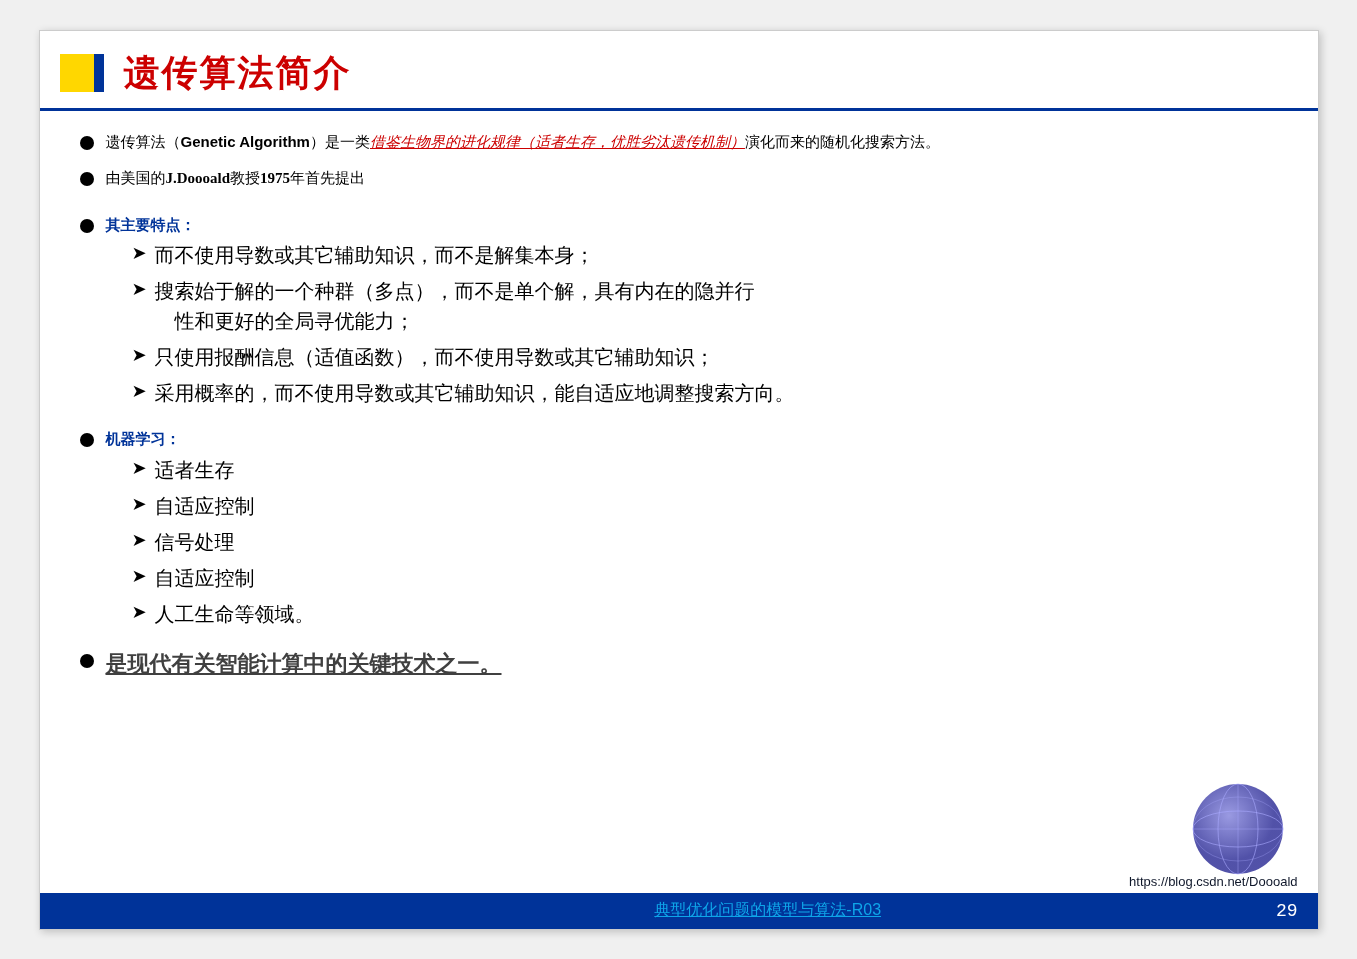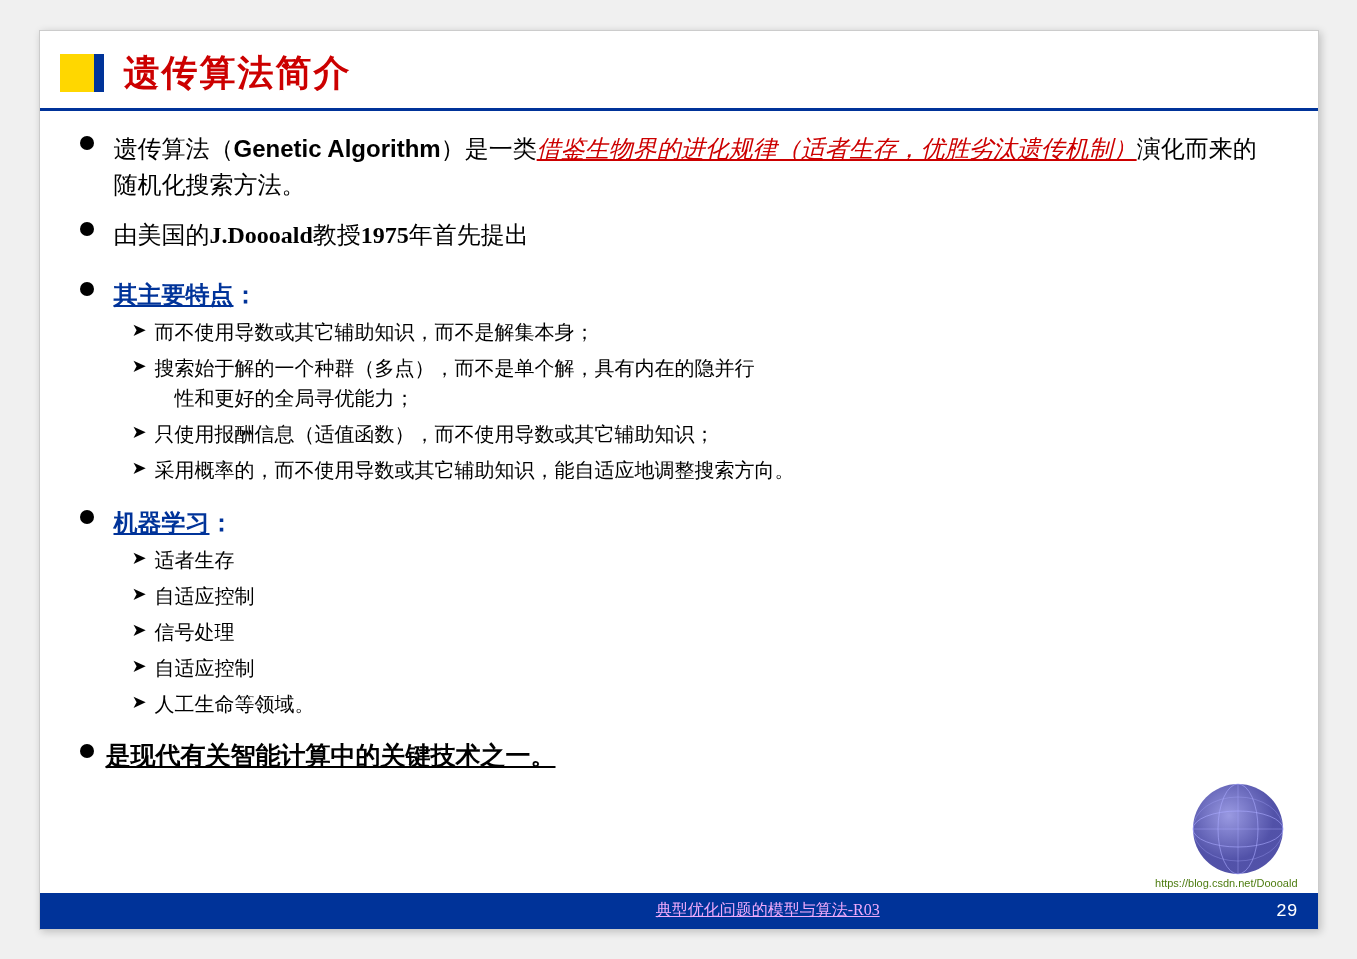--- a/index.html
+++ b/index.html
@@ -69,25 +69,24 @@
     .bullet-dot {
       width: 14px;
       height: 14px;
       border-radius: 50%;
       background: #000;
       margin-top: 5px;
       margin-right: 12px;
       flex-shrink: 0;
     }
     .bullet-text {
-      font-size: 24px;
+      font-size: 15px;
       color: #000;
       line-height: 1.5;
       font-family: "SimSun", serif;
-      margin-left: 8px;
     }
     .bullet-text .bold {
       font-weight: bold;
     }
     .bullet-text .genetic-algo {
       font-weight: bold;
       font-family: Arial, sans-serif;
     }
     .underline-red-italic {
       color: #CC0000;
@@ -111,30 +110,29 @@
       flex-shrink: 0;
     }
     .sub-text {
       font-size: 20px;
       color: #000;
       line-height: 1.5;
     }
     .highlight-blue {
       color: #003399;
       font-weight: bold;
-      text-decoration: underline;
     }
     .highlight-blue-colon {
       color: #003399;
       font-weight: bold;
     }
     .last-bullet {
-      color: #000000;
-      font-weight: bold;
-      font-size: 25px;
+      color: #404040;
+      font-weight: bold;
+      font-size: 22px;
       text-decoration: underline;
     }
     
     .globe-decoration {
       position: absolute;
       bottom: 50px;
       right: 30px;
       width: 100px;
       height: 100px;
     }
@@ -149,36 +147,36 @@
       left: 0;
       right: 0;
       height: 36px;
       background: #003399;
       display: flex;
       align-items: center;
       justify-content: space-between;
       padding: 0 20px;
     }
     .footer-title {
-      color: #f0abfc;
+      color: #0ea5e9;
       font-size: 16px;
-      font-family: Liberation Serif, serif;
+      font-family: Liberation Sans, sans-serif;
       text-decoration: underline;
     }
     .footer-page {
       color: #ffffff;
       font-size: 18px;
       font-family: Liberation Mono, monospace;
     }
     .footer-url {
       position: absolute;
       bottom: 40px;
       right: 20px;
-      font-size: 11px;
-      color: #4d7c0f;
+      font-size: 13px;
+      color: #0f172a;
       font-family: Arial, sans-serif;
     }
     .section-gap {
       height: 10px;
     }
   </style>
 </head>
 <body>
 
 <div class="slide">

